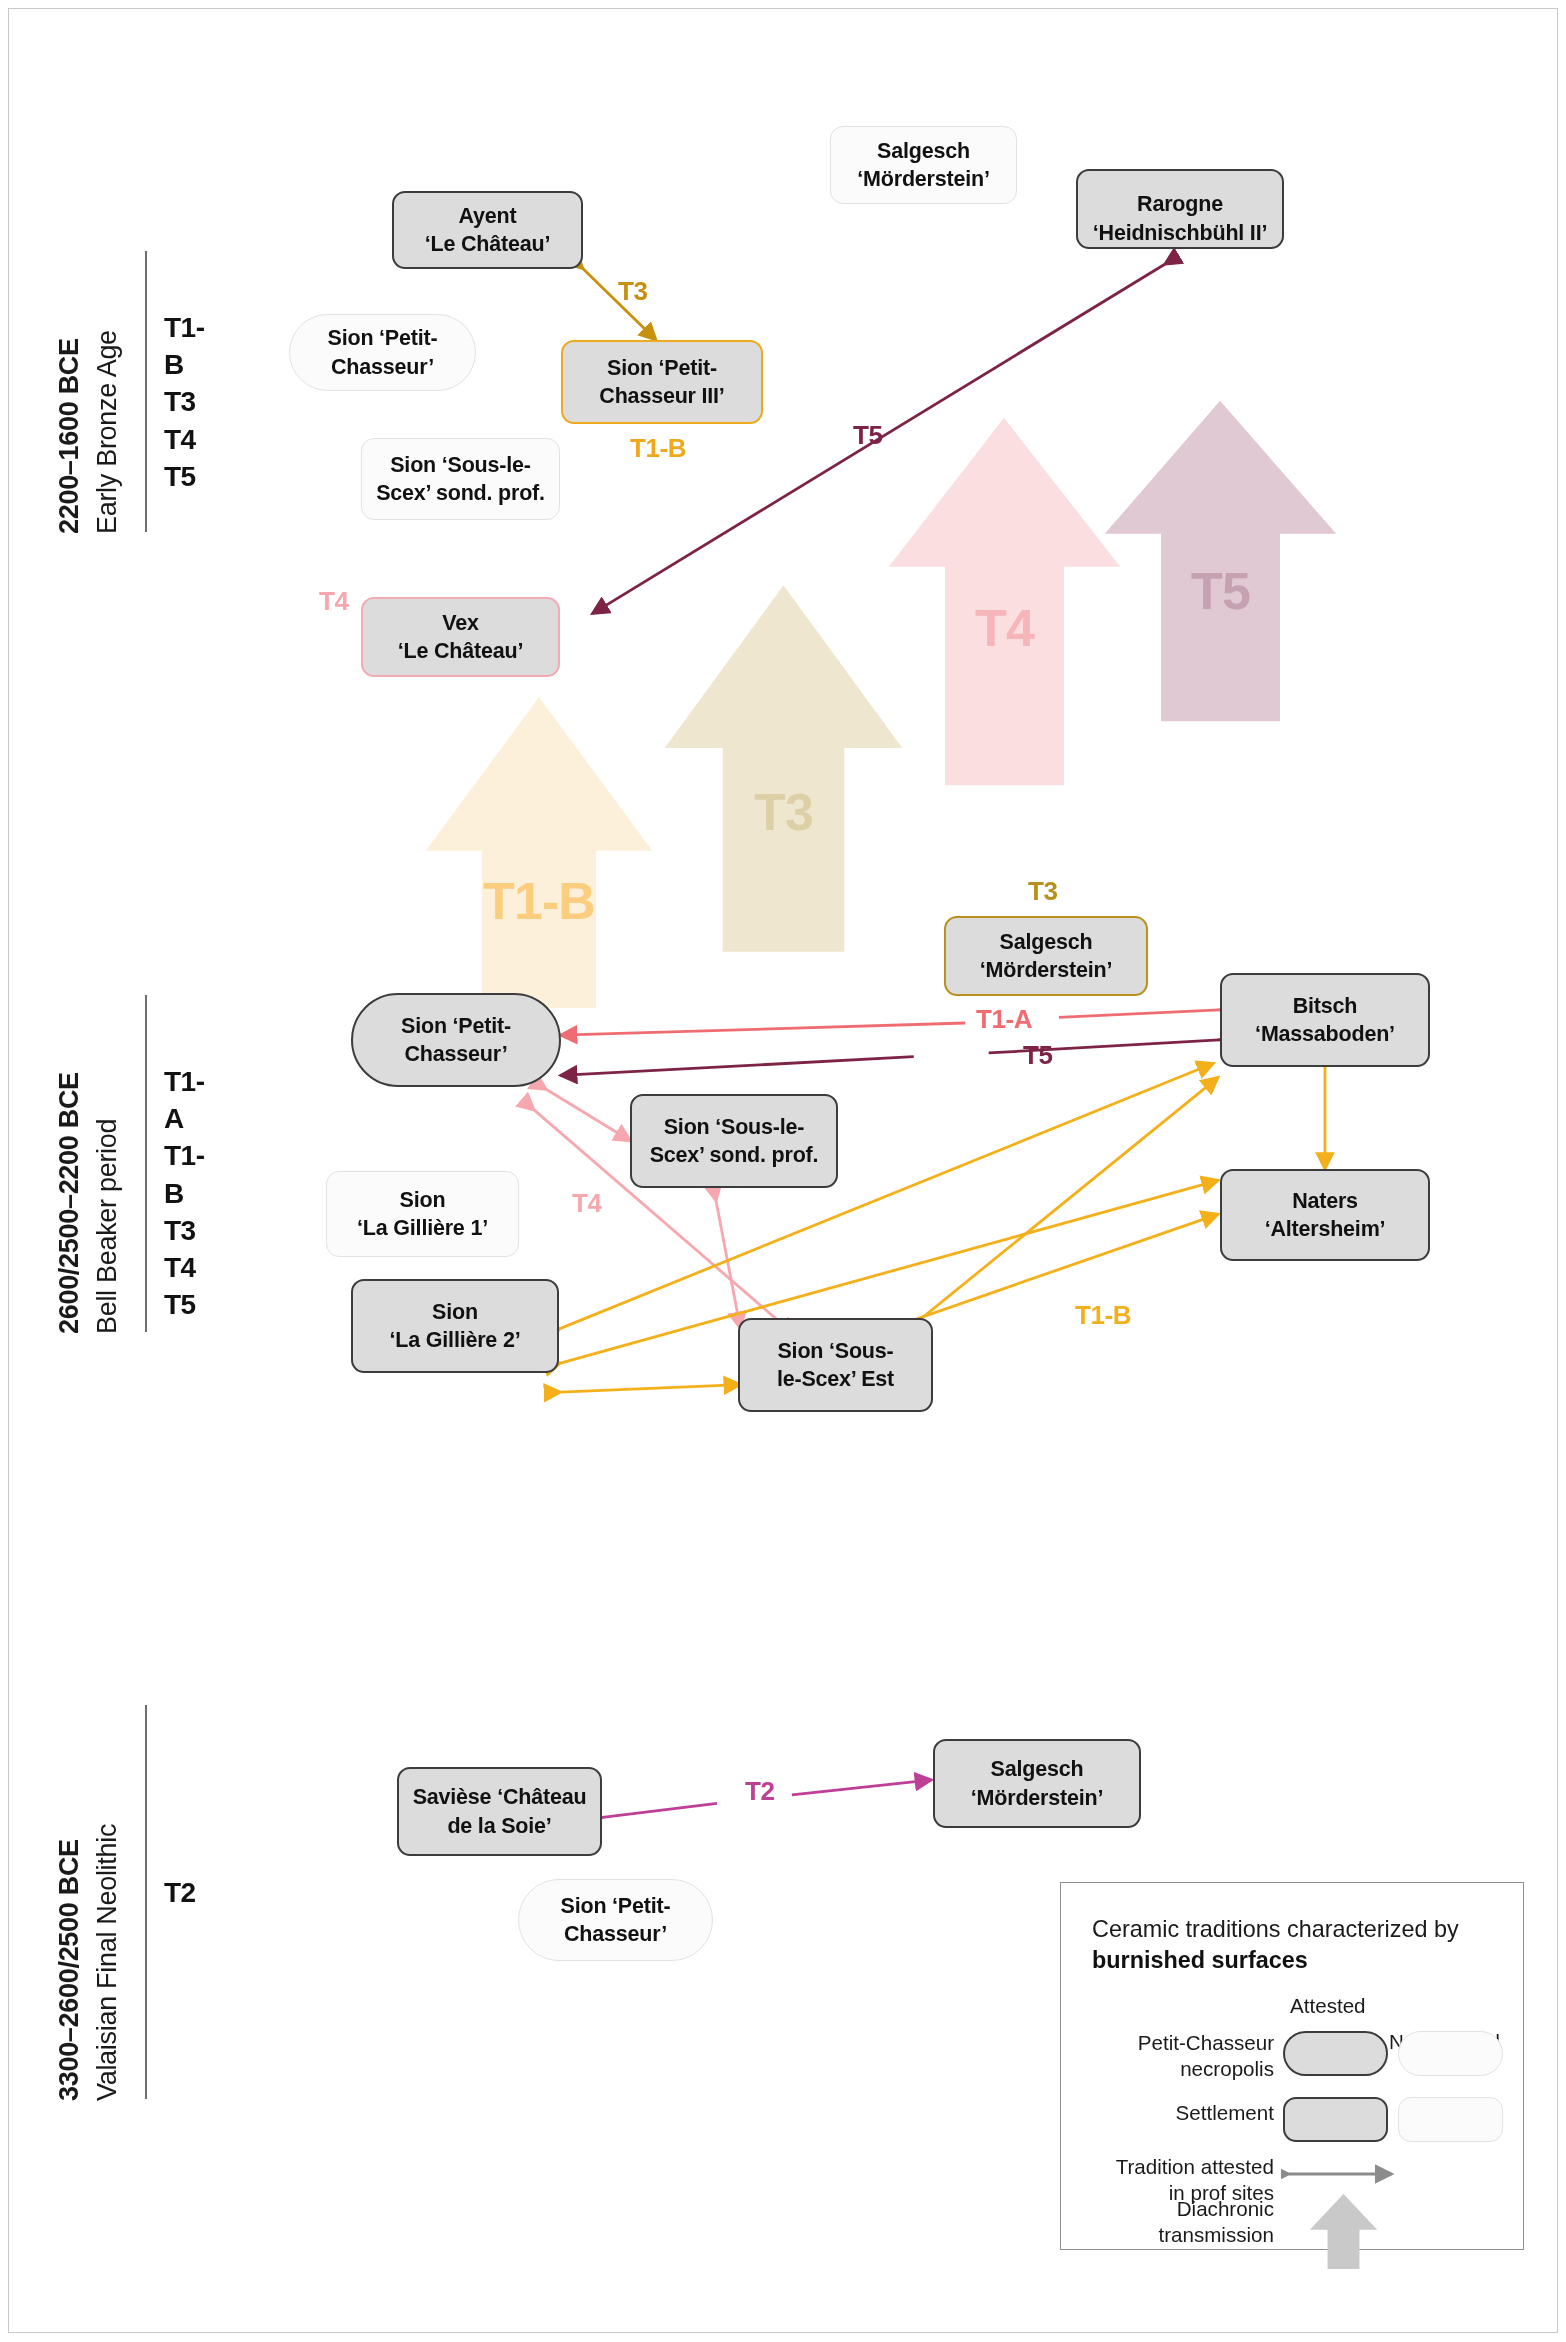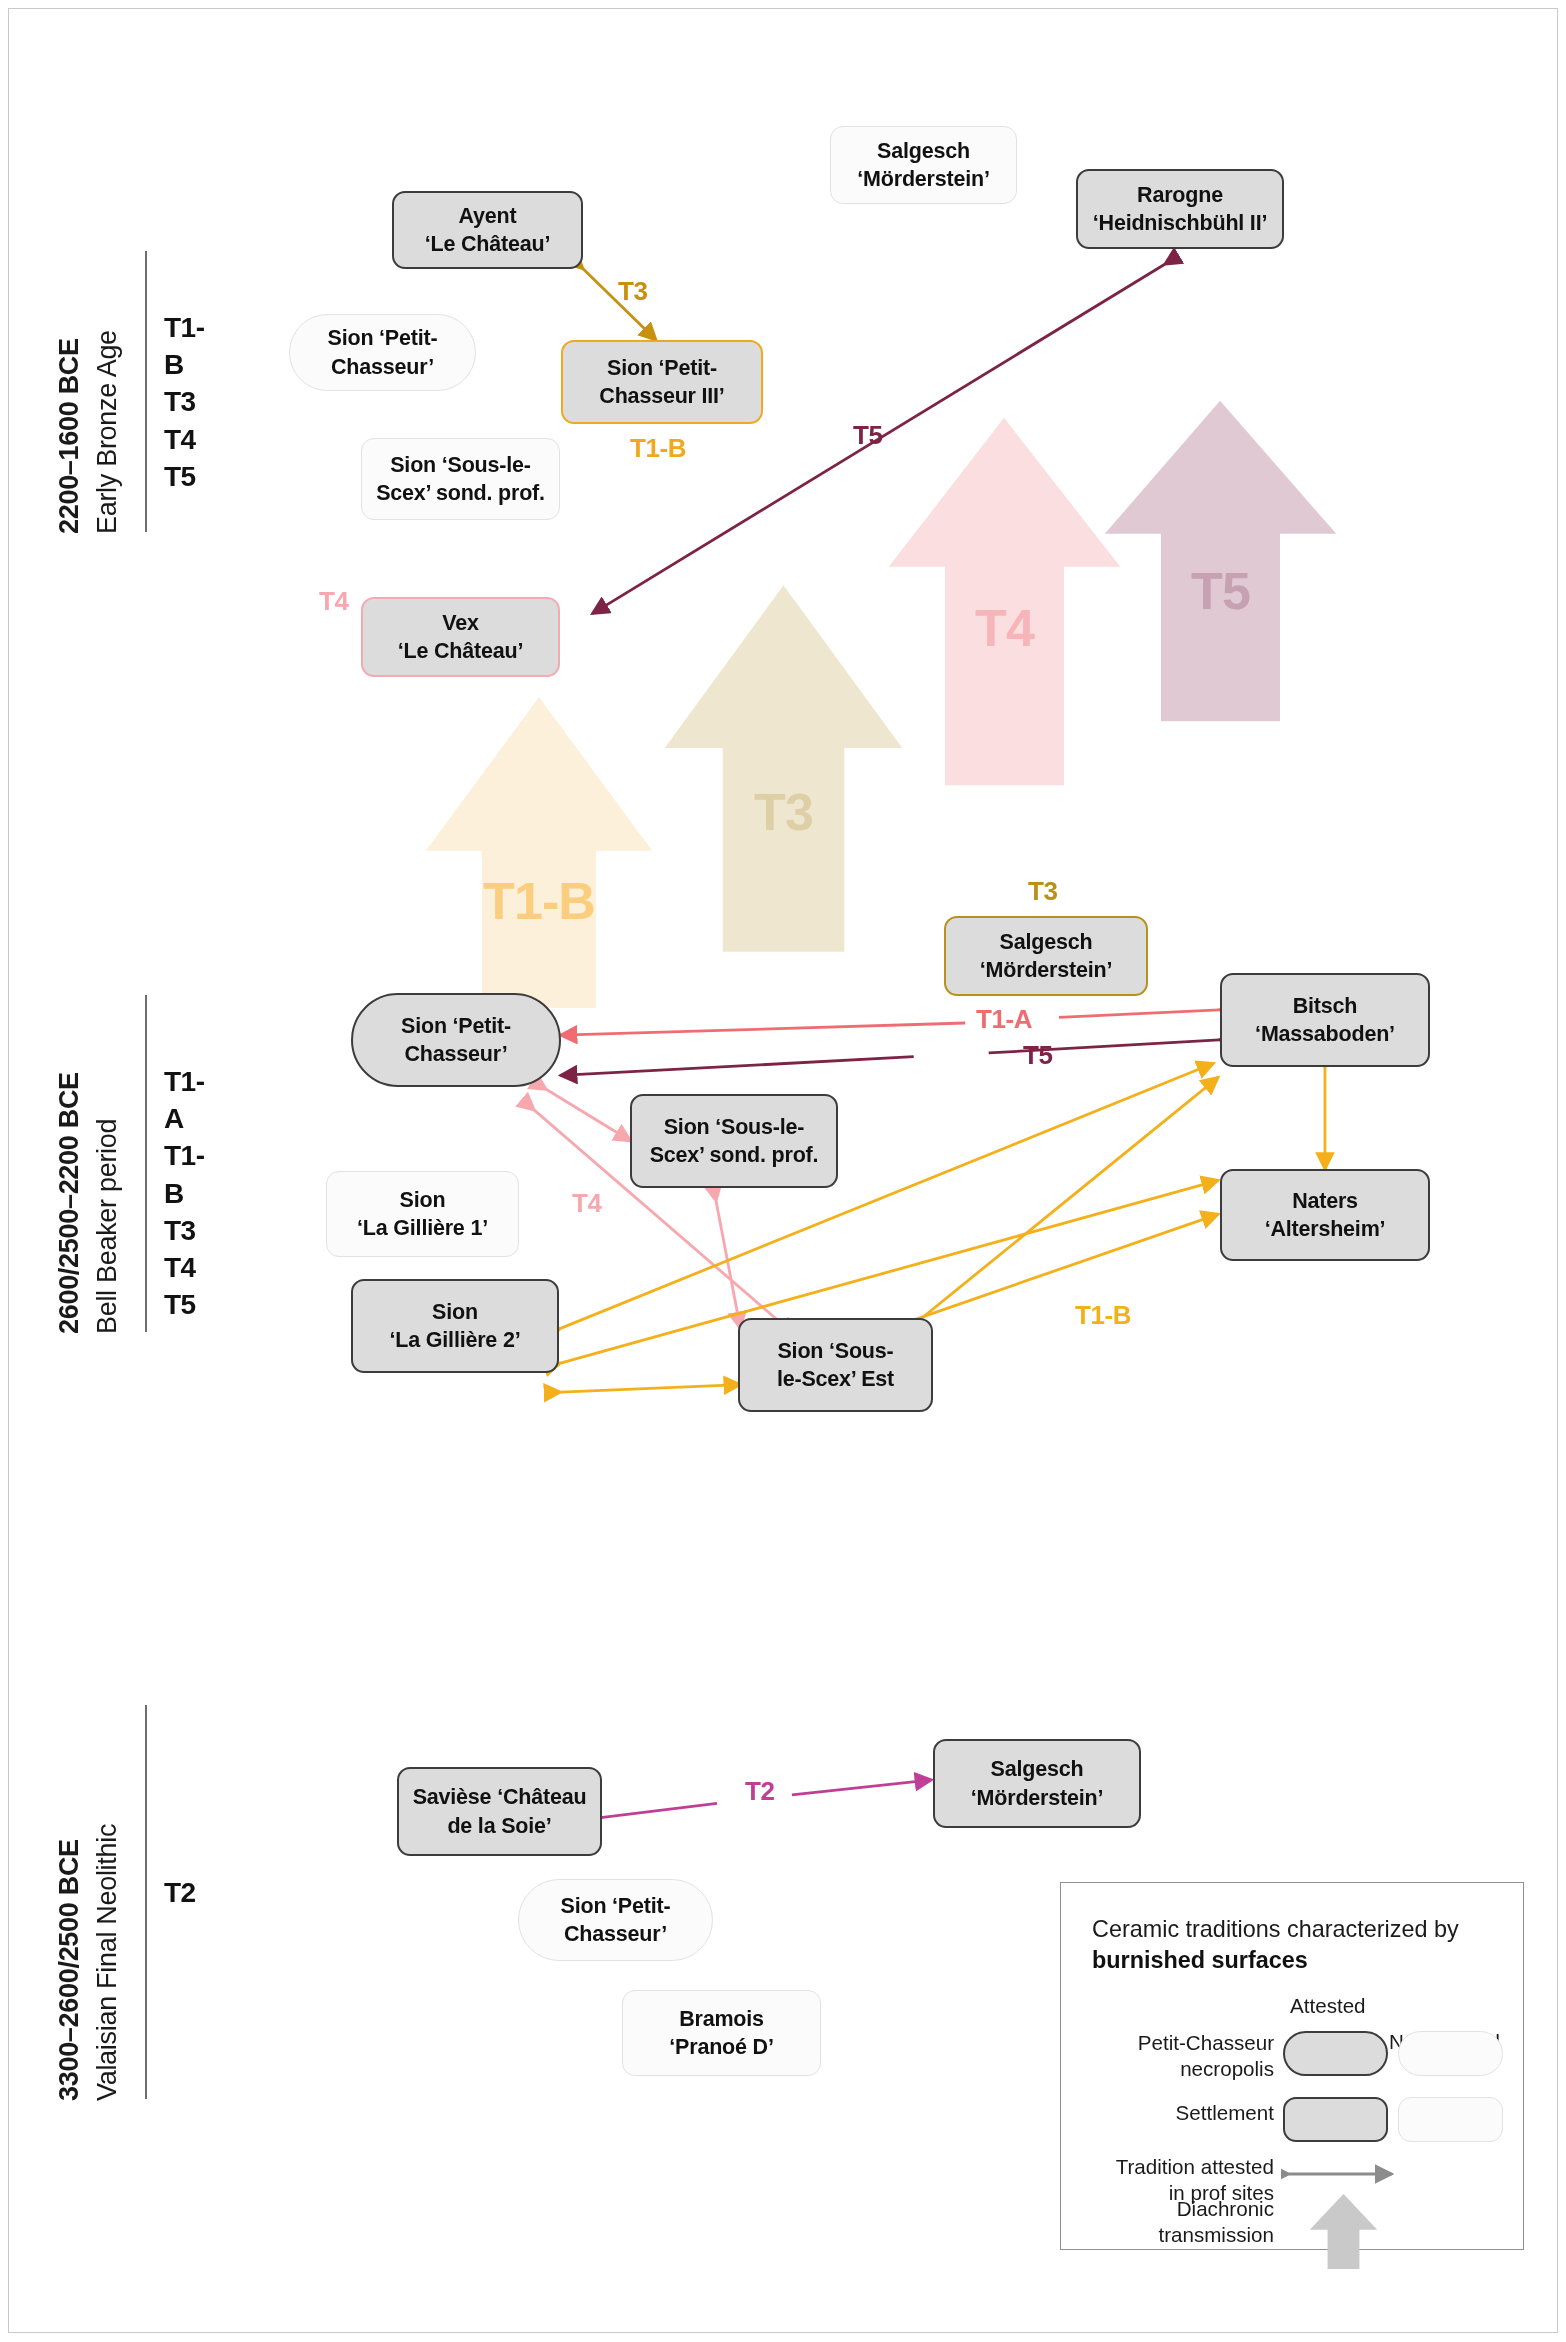--- a/index.html
+++ b/index.html
@@ -293,21 +293,21 @@
     </span>
   </div>
 
   <div class="node shape-settlement notatt" style="left:830px; top:126px; width:187px; height:78px;">
     <span class="lbl">
       <span>Salgesch</span><br>
       <span>‘Mörderstein’</span>
     </span>
   </div>
 
-  <div class="node shape-settlement att" style="left:1076px; top:169px; width:208px; height:80px;">
+  <div class="node shape-settlement att" style="left:1076px; top:169px; width:208px; height:80px;align-items:flex-end;">
     <span class="lbl">
       <span>Rarogne</span><br>
       <span>‘Heidnischbühl II’</span>
     </span>
   </div>
 
   <div class="node shape-necropolis notatt" style="left:289px; top:314px; width:187px; height:77px;">
     <span class="lbl">
       <span>Sion ‘Petit-</span><br>
       <span>Chasseur’</span>
@@ -405,26 +405,20 @@
     </span>
   </div>
 
   <div class="node shape-necropolis notatt" style="left:518px; top:1879px; width:195px; height:82px;">
     <span class="lbl">
       <span>Sion ‘Petit-</span><br>
       <span>Chasseur’</span>
     </span>
   </div>
 
-  <div class="node shape-settlement notatt" style="left:622px; top:1990px; width:199px; height:86px;">
-    <span class="lbl">
-      <span>Bramois</span><br>
-      <span>‘Pranoé D’</span>
-    </span>
-  </div>
 
   <div id="legend" style="left:1060px; top:1882px; width:464px; height:368px;">
 
     <div class="title1" style="left:31px; top:33px;">Ceramic traditions characterized by</div>
     <div class="title2" style="left:31px; top:64px;">burnished surfaces</div>
 
     <div class="colhead" style="left:229px; top:111px;">Attested</div>
     <div class="colhead" style="left:328px; top:111px;margin-top:36px;">Not attested</div>
 
     <div class="rowlabel" style="left:12px; top:147px; width:201px;">

